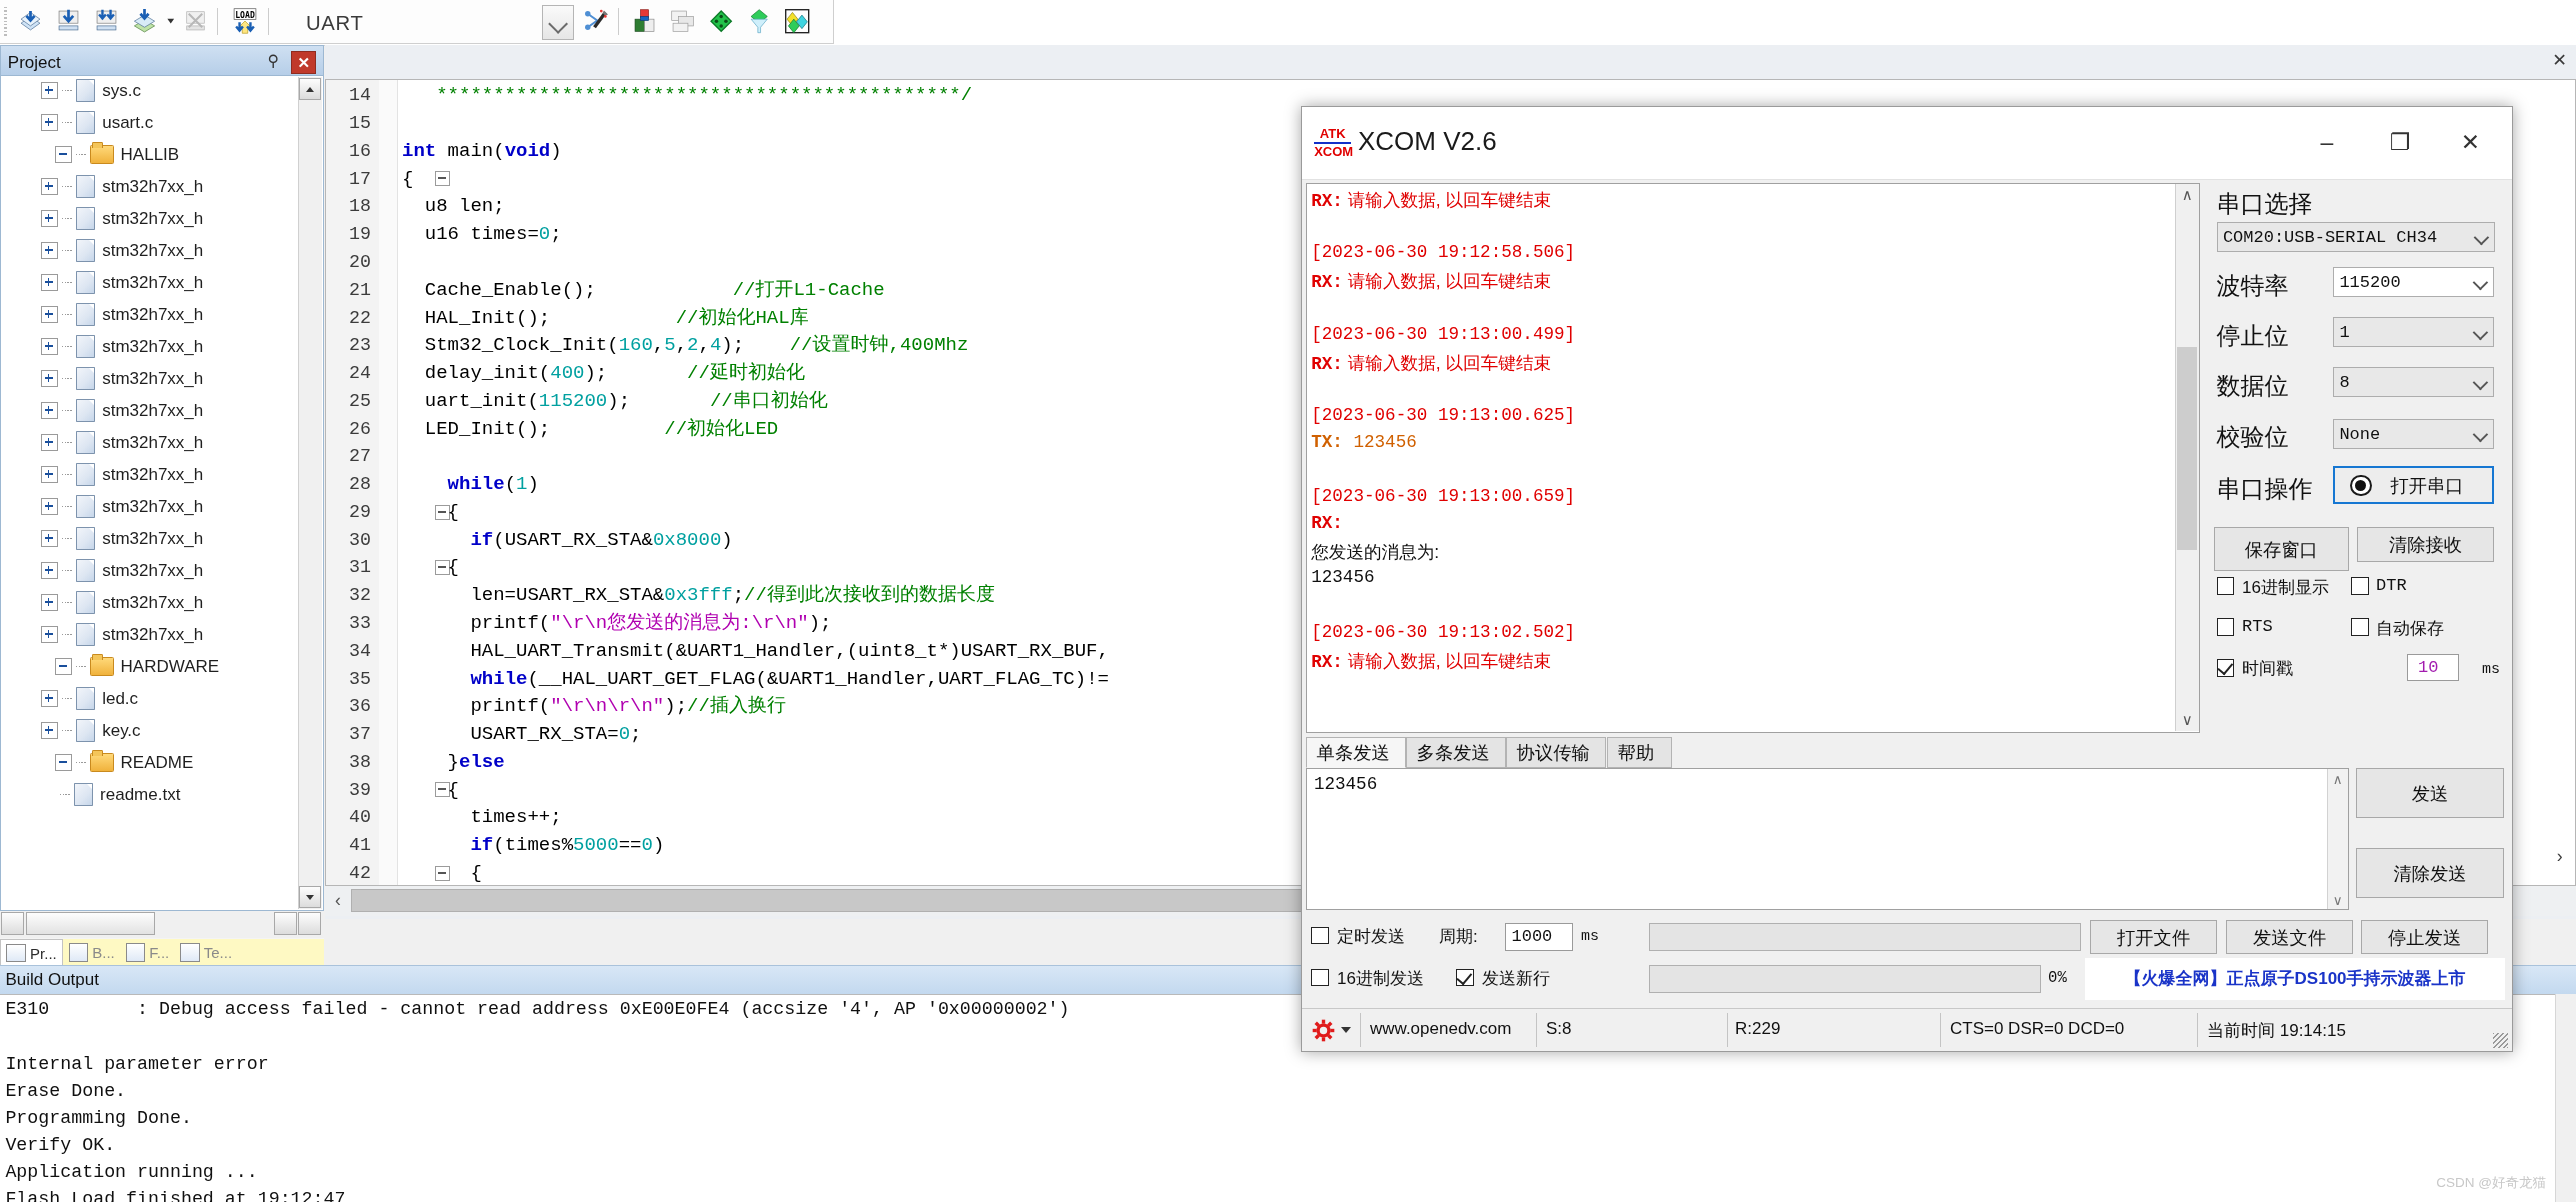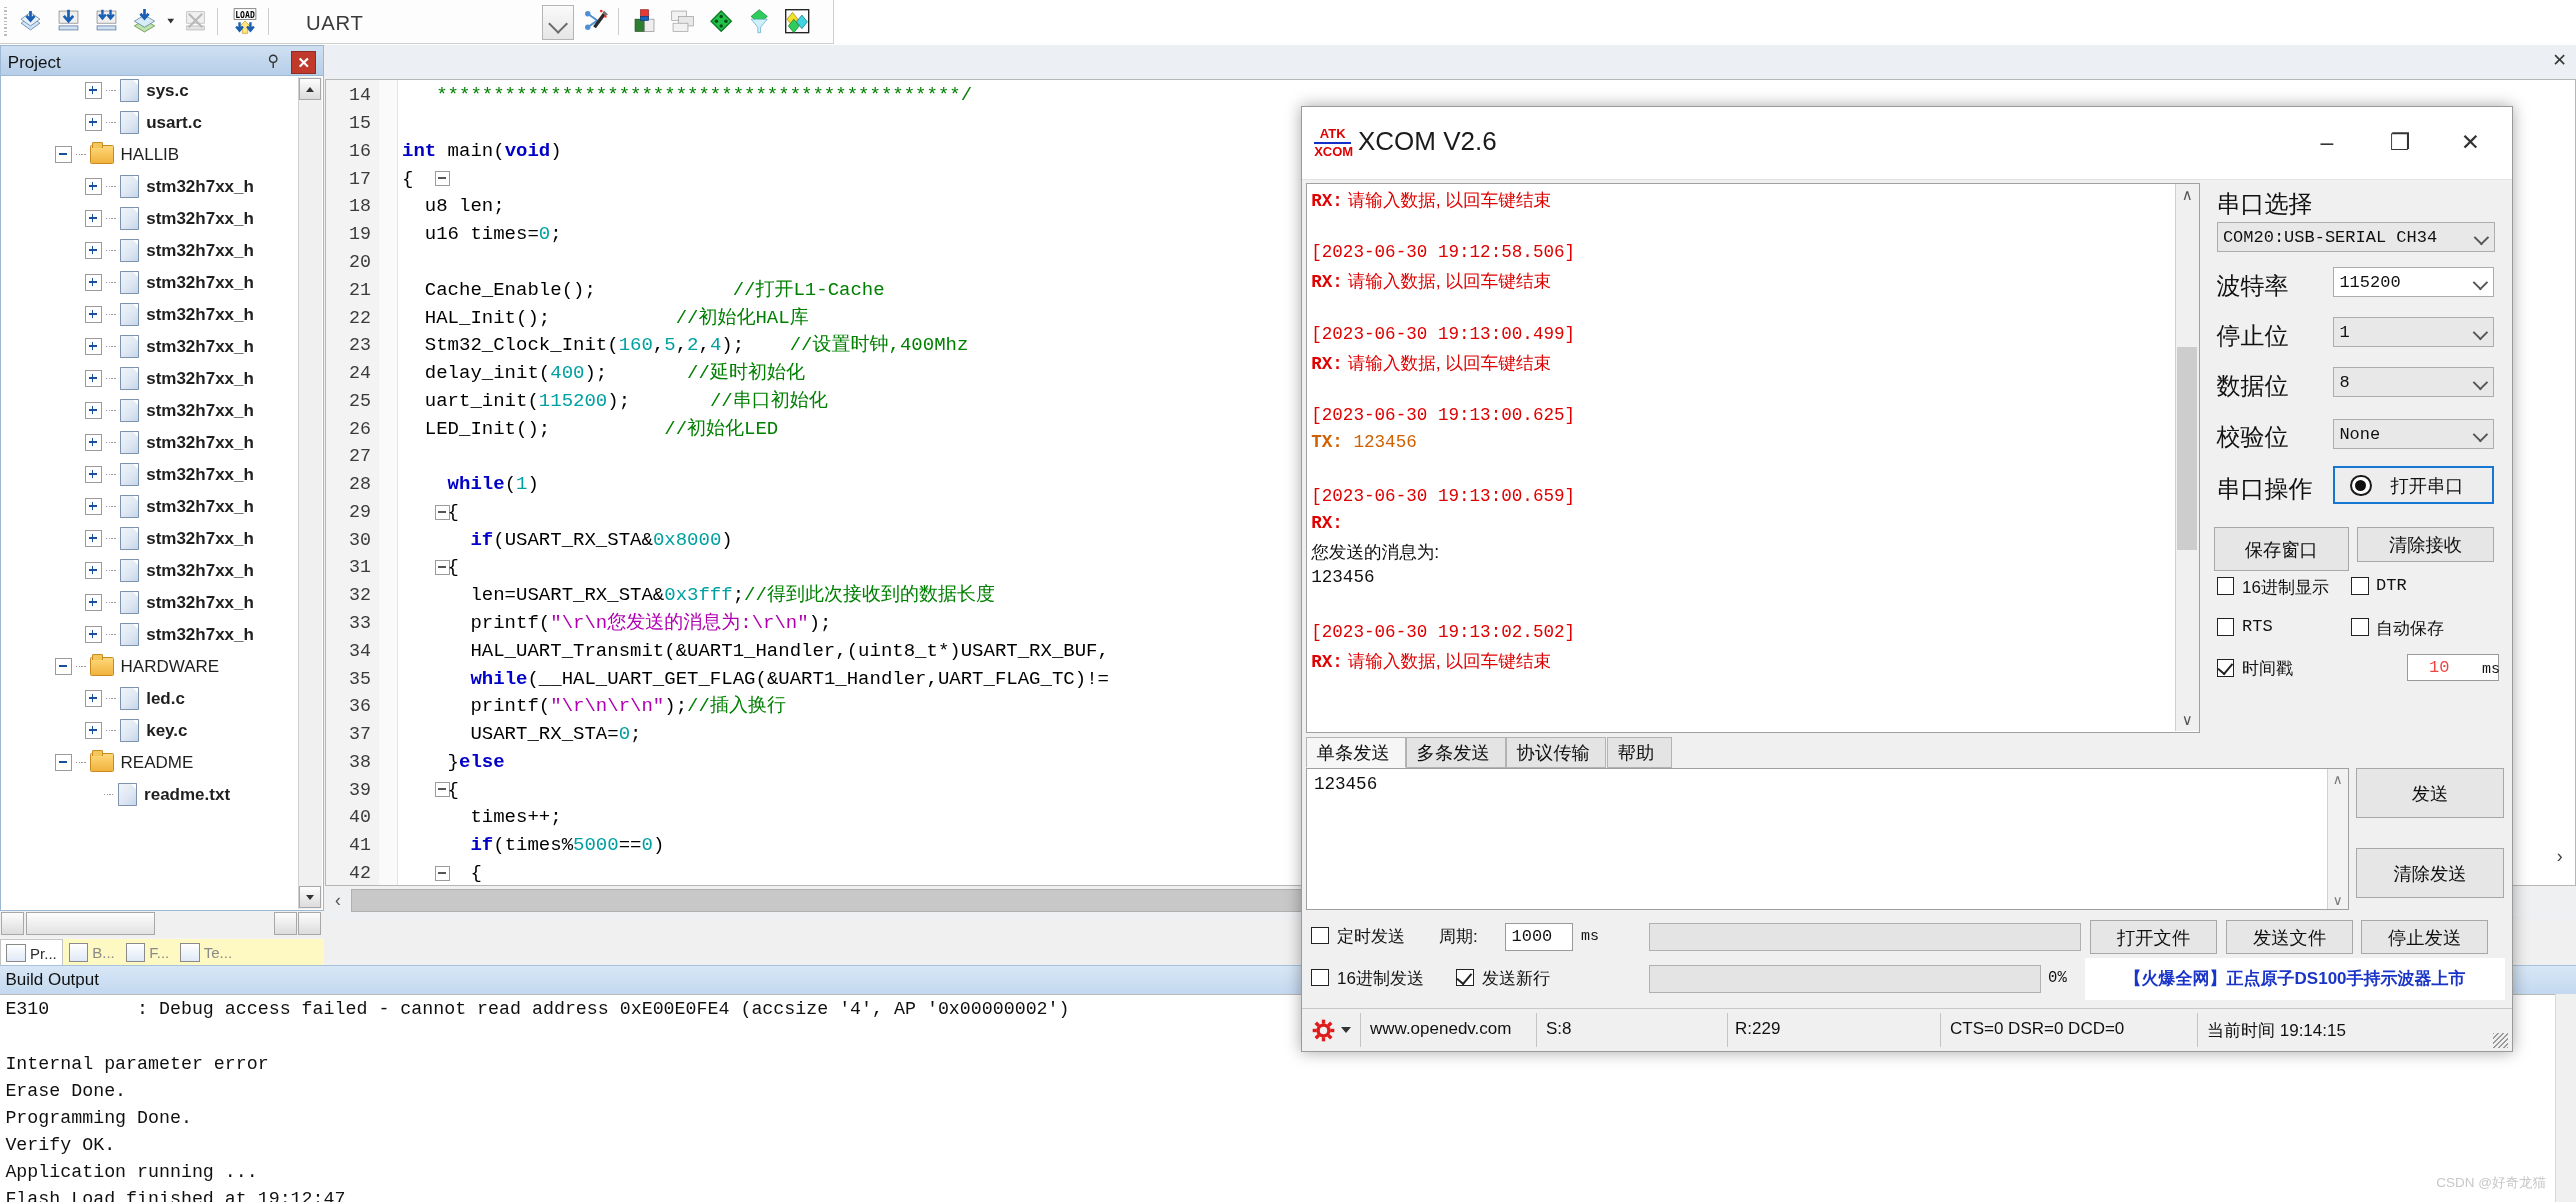--- a/index.html
+++ b/index.html
@@ -42,21 +42,21 @@
   .dotline{display:inline-block;width:11px;height:1.4px;
         background:repeating-linear-gradient(to right,#9a9a9a 0 1.4px,transparent 1.4px 2.7px);margin-right:2.7px;flex:0 0 auto;}
   .ficon{display:inline-block;width:17.6px;height:20.3px;margin-right:6.8px;flex:0 0 auto;
         background:linear-gradient(135deg,#f2f5fa 0%,#dde6f2 60%,#c6d6ea 100%);
         border:0.7px solid #7d93ad;border-radius:0.7px;position:relative;}
   .ficon:after{content:"";position:absolute;right:0;top:0;border-left:5.4px solid transparent;border-top:5.4px solid #ffffff;}
   .folder{display:inline-block;width:22px;height:17px;margin-right:6.8px;flex:0 0 auto;border-radius:1.4px;
         background:linear-gradient(#ffd97a,#f0b23c);border:0.7px solid #c98a1e;position:relative;}
   .folder:before{content:"";position:absolute;left:1.4px;top:-4.1px;width:8.8px;height:4.7px;background:#f4c55a;border:0.7px solid #c98a1e;border-bottom:none;border-radius:1.4px 1.4px 0 0;}
   .ind1{padding-left:54px;}
-  .ind2{padding-left:84px;font-weight:bold;}
+  .ind2{padding-left:40px;}
   #tree-scroll{position:absolute;right:1.4px;top:1.4px;width:23px;height:832px;background:#f0f0f0;border-left:0.7px solid #d0d0d0;}
   .sb-arrow{position:absolute;left:0.7px;width:22px;height:22px;background:linear-gradient(#fdfdfd,#dcdcdc);border:0.7px solid #a8a8a8;box-sizing:border-box;}
   .sb-arrow .ar{position:absolute;left:6.1px;top:7.5px;width:0;height:0;border-left:4.1px solid transparent;border-right:4.1px solid transparent;}
   #proj-hscroll{position:absolute;left:0;top:866px;width:324px;height:27px;background:#f0f0f0;}
   #proj-hscroll .hbtn{position:absolute;top:1.4px;width:23px;height:23px;background:linear-gradient(#fdfdfd,#dcdcdc);border:0.7px solid #a8a8a8;box-sizing:border-box;}
   #proj-hscroll .thumb{position:absolute;left:26px;top:1.4px;width:129px;height:23px;background:linear-gradient(#fdfdfd,#e2e2e2);border:0.7px solid #a8a8a8;box-sizing:border-box;}
   #proj-tabs{position:absolute;left:0;top:894px;width:324px;height:27px;background:#fef9c3;display:flex;align-items:center;}
   .ptab{height:26px;display:flex;align-items:center;padding:0 5.4px;font-size:15px;color:#8a8a8a;}
   .ptab.active{background:#ffffff;color:#2b2b2b;border:0.7px solid #c3c3c3;border-bottom:none;}
 
@@ -133,22 +133,22 @@
        display:flex;align-items:center;justify-content:center;font-size:18.3px;color:#101010;}
   #open-port-btn{border:2px solid #1677d2;background:#ededed;}
   #open-port-btn .radio{position:absolute;left:15px;top:6.8px;width:17.6px;height:17.6px;border-radius:50%;
        border:2px solid #1a1a1a;background:#ffffff;}
   #open-port-btn .radio:after{content:"";position:absolute;left:3.4px;top:3.4px;width:11px;height:11px;border-radius:50%;background:#111;}
   .cbx{position:absolute;width:17.6px;height:17.6px;border:1.4px solid #222;background:#fff;box-sizing:border-box;}
   .cbx.checked:after{content:"";position:absolute;left:3.4px;top:0px;width:6.8px;height:11.5px;
        border-right:2px solid #222;border-bottom:2px solid #222;transform:rotate(40deg);}
   .cbx-label{position:absolute;font-size:17px;color:#111;font-family:"Liberation Sans",sans-serif;}
   .cbx-label.mono{font-family:"Liberation Mono",monospace;}
-  #ts-input{position:absolute;left:200px;top:500px;width:92px;height:27px;background:#fff;border:0.7px solid #9a9a9a;
-       box-sizing:border-box;font-size:17px;color:#ef4444;display:flex;align-items:center;padding-left:21px;
+  #ts-input{position:absolute;left:200px;top:500px;width:52px;height:27px;background:#fff;border:0.7px solid #9a9a9a;
+       box-sizing:border-box;font-size:17px;color:#a21caf;display:flex;align-items:center;padding-left:10px;
        font-family:"Liberation Mono",monospace;}
   #ts-ms{position:absolute;left:275px;top:505px;font-size:15px;color:#111;font-family:"Liberation Mono",monospace;}
 
   
   #send-tabs{position:absolute;left:4.1px;top:630px;width:1202px;height:31px;}
   .stab{position:absolute;top:0;height:31px;display:flex;align-items:center;padding:0 9.5px;font-size:18.3px;color:#111;
         background:#e4e4e4;border:0.7px solid #b3b3b3;box-sizing:border-box;}
   .stab.active{background:#f6f6f6;border-bottom:0.7px solid #f6f6f6;}
   #send-box{position:absolute;left:4.1px;top:661px;width:1043px;height:142px;background:#ffffff;border:1.4px solid #a0a0a0;box-sizing:border-box;}
   #send-text{position:absolute;left:6.8px;top:5.4px;font-size:17.6px;color:#101010;font-family:"Liberation Mono","DejaVu Sans Mono",monospace;}

